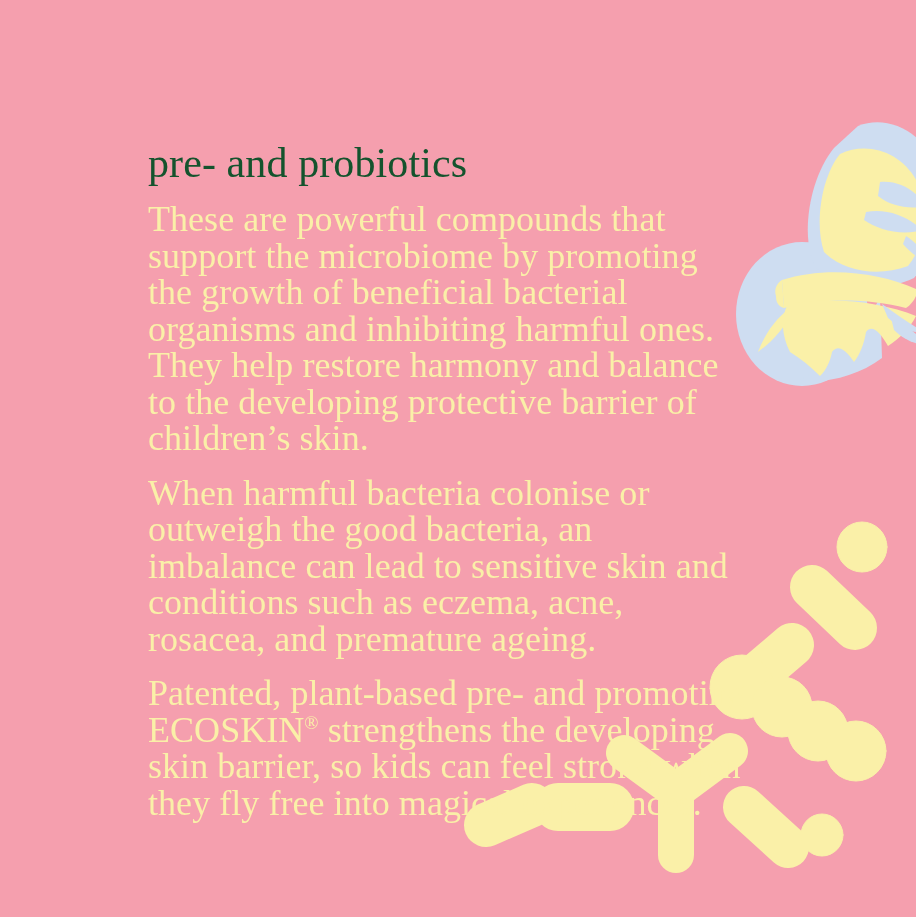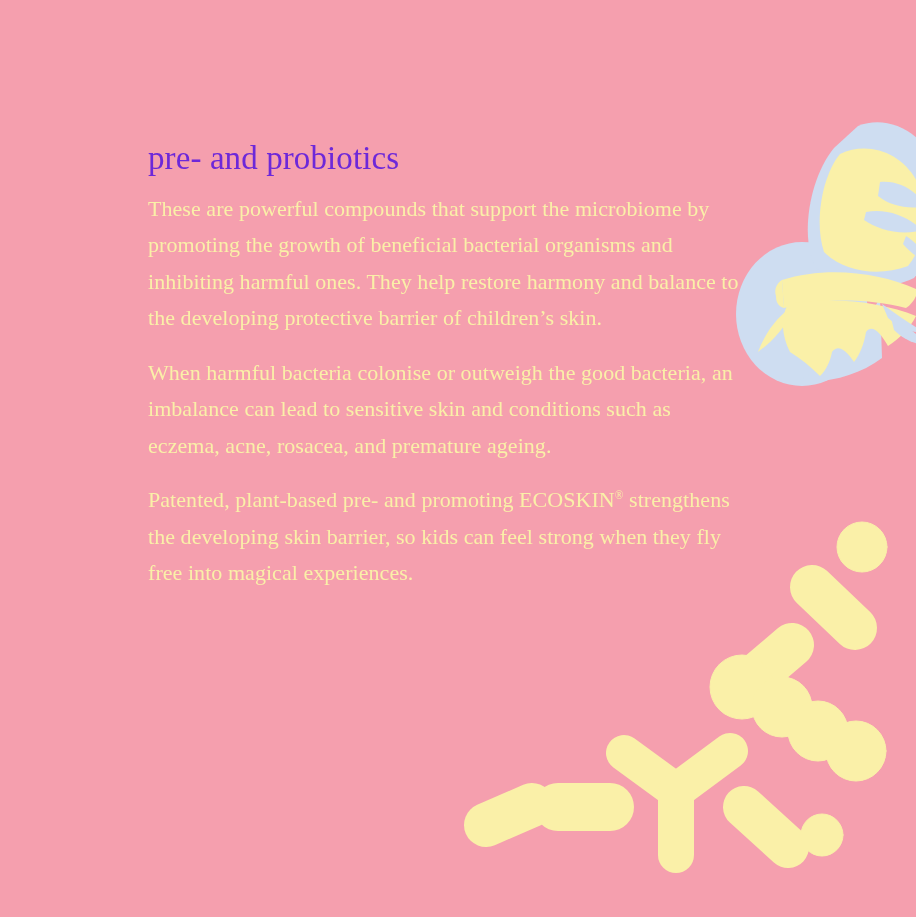--- a/index.html
+++ b/index.html
@@ -42,30 +42,30 @@
   
   #content {
     position: absolute;
     left: 148px;
     top: 140px;
     width: 600px;
     z-index: 5;
   }
 
   #page-title {
-    font-size: 33px;
+    font-size: 42px;
     line-height: 1.12;
     font-weight: 400;
-    color: #6d28d9;
+    color: #14532d;
     margin: 0 0 14px 0;
     letter-spacing: 0.1px;
   }
 
   .body-paragraph {
-    font-size: 22px;
+    font-size: 36px;
     line-height: 36.5px;
     color: #FAF0A8;
     margin: 0 0 18px 0;
     letter-spacing: 0.05px;
   }
   .body-paragraph:last-child {
     margin-bottom: 0;
   }
   .body-paragraph sup {
     font-size: 0.52em;

